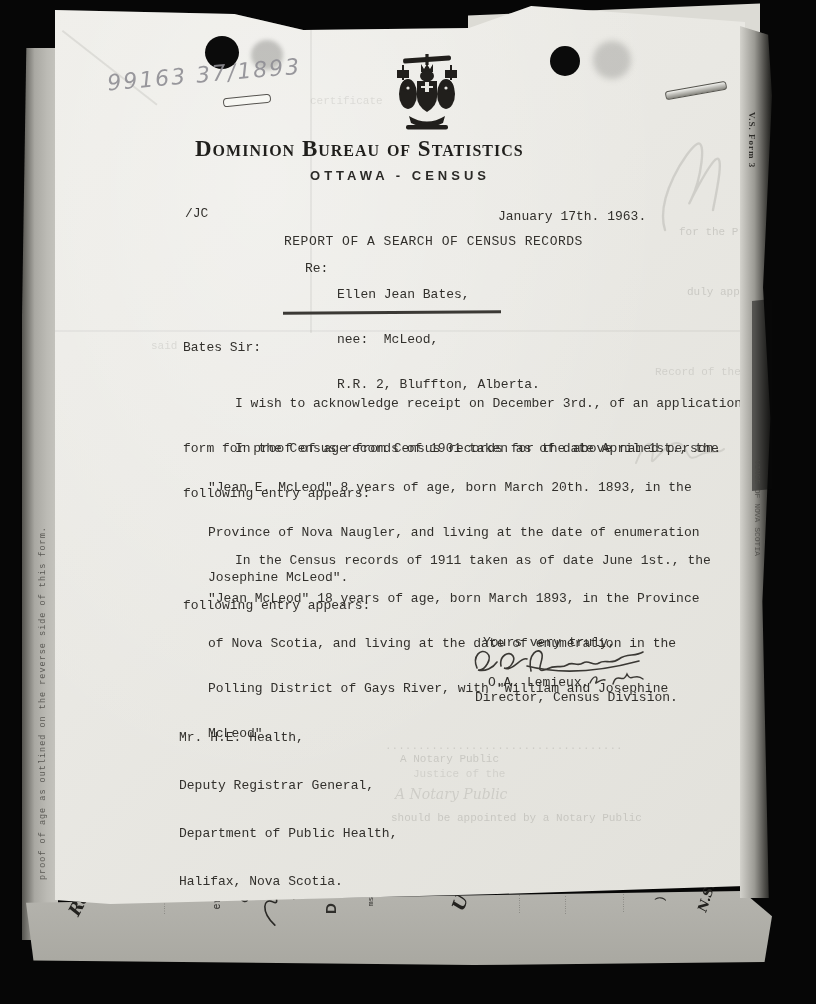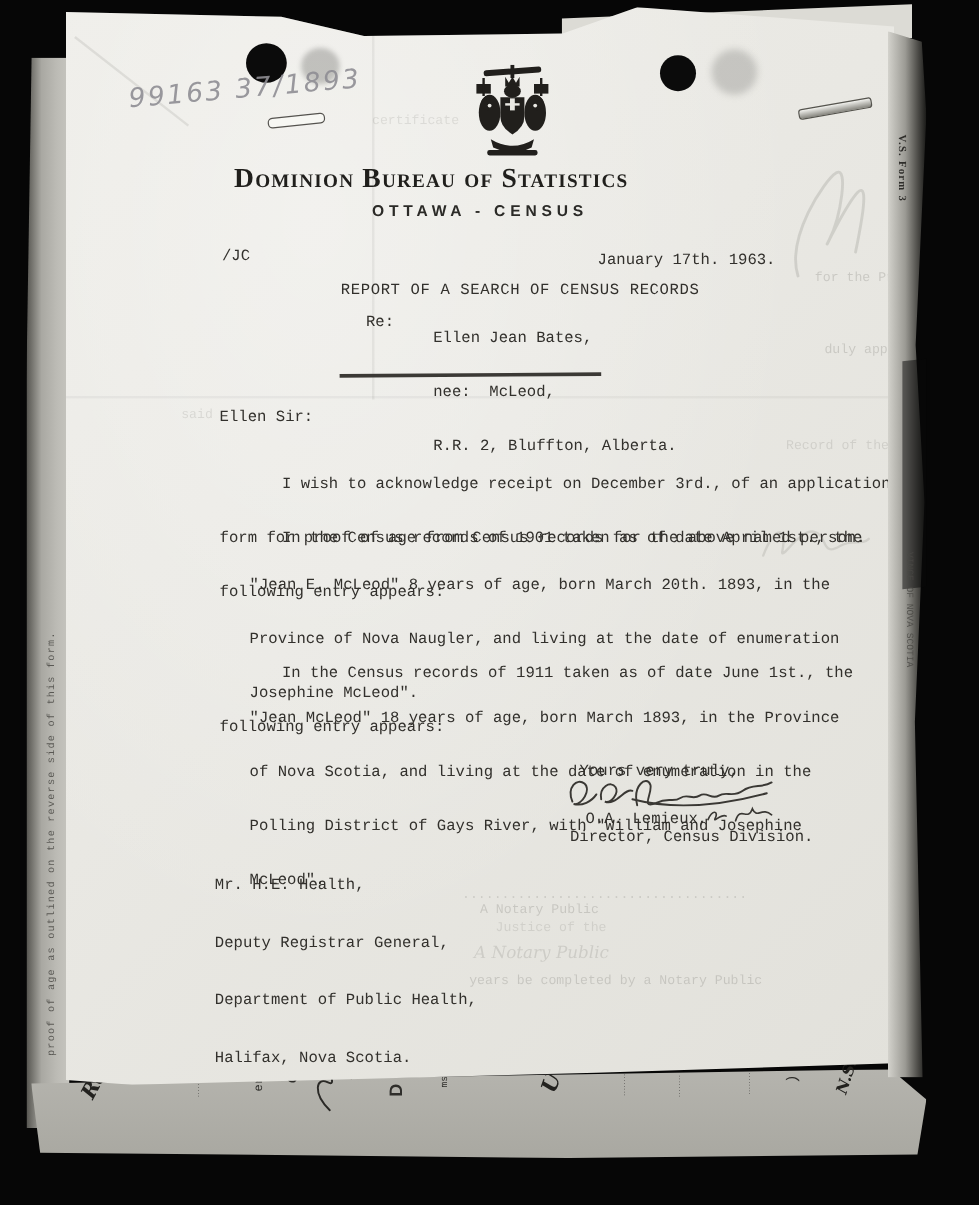--- a/index.html
+++ b/index.html
@@ -150,28 +150,28 @@
   </div>
 
   <div class="abs org">Dominion Bureau of Statistics</div>
   <div class="abs loc">OTTAWA  -  CENSUS</div>
 
   <div class="tw" style="left:130px;top:206px;">/JC</div>
   <div class="tw" style="left:443px;top:209px;">January 17th. 1963.</div>
   <div class="tw" style="left:229px;top:234px;letter-spacing:.5px;">REPORT OF A SEARCH OF CENSUS RECORDS</div>
 
   <div class="tw" style="left:250px;top:261px;">Re:</div>
-  <div class="tw" style="left:282px;top:244px;margin-left:24px;">
+  <div class="tw" style="left:282px;top:257px;">
     <span class="ln">Ellen Jean Bates,</span>
     <span class="ln">nee:  McLeod,</span>
     <span class="ln">R.R. 2, Bluffton, Alberta.</span>
   </div>
   <div class="abs rule"></div>
 
-  <div class="tw" style="left:128px;top:340px;">Ellen Sir:</div>
+  <div class="tw" style="left:128px;top:340px;">Bates Sir:</div>
 
   <div class="tw" style="left:128px;top:366px;">
     <span class="ln ind">I wish to acknowledge receipt on December 3rd., of an application</span>
     <span class="ln">form for proof of age from Census records for the above named person.</span>
   </div>
 
   <div class="tw" style="left:128px;top:411px;">
     <span class="ln ind">In the Census records of 1901 taken as of date April 1st., the</span>
     <span class="ln">following entry appears:</span>
   </div>
@@ -227,21 +227,21 @@
 
   <div class="ghost" style="left:255px;top:95px;opacity:.13;">certificate</div>
   <div class="ghost" style="left:624px;top:226px;">for the Province</div>
   <div class="ghost" style="left:632px;top:286px;">duly appointed,</div>
   <div class="ghost" style="left:96px;top:340px;opacity:.14;">said</div>
   <div class="ghost" style="left:600px;top:366px;opacity:.15;">Record of the</div>
   <div class="ghost" style="left:330px;top:740px;opacity:.17;">....................................</div>
   <div class="ghost" style="left:345px;top:753px;">A Notary Public</div>
   <div class="ghost" style="left:358px;top:768px;opacity:.14;">Justice of the</div>
   <div class="ghost script" style="left:340px;top:786px;font-size:14px;">A Notary Public</div>
-  <div class="ghost" style="left:336px;top:812px;">years be completed by a Notary Public</div>
+  <div class="ghost" style="left:336px;top:812px;">should be appointed by a Notary Public</div>
 
   <div class="abs" style="left:598px;top:138px;opacity:.16;">
     <svg width="90" height="100" viewBox="0 0 90 100">
       <path d="M12,92 C2,60 34,12 44,6 C54,0 48,42 38,62 C30,78 52,32 62,22 C72,13 64,52 60,72" fill="none" stroke="#55544e" stroke-width="2.4" stroke-linecap="round"></path>
     </svg>
   </div>
   <div class="abs" style="left:575px;top:425px;opacity:.14;">
     <svg width="100" height="50" viewBox="0 0 100 50">
       <path d="M6,38 C16,12 26,14 22,34 C20,44 36,16 48,18 C60,20 54,40 70,30 C80,24 88,30 94,24" fill="none" stroke="#55544e" stroke-width="2" stroke-linecap="round"></path>
     </svg>

